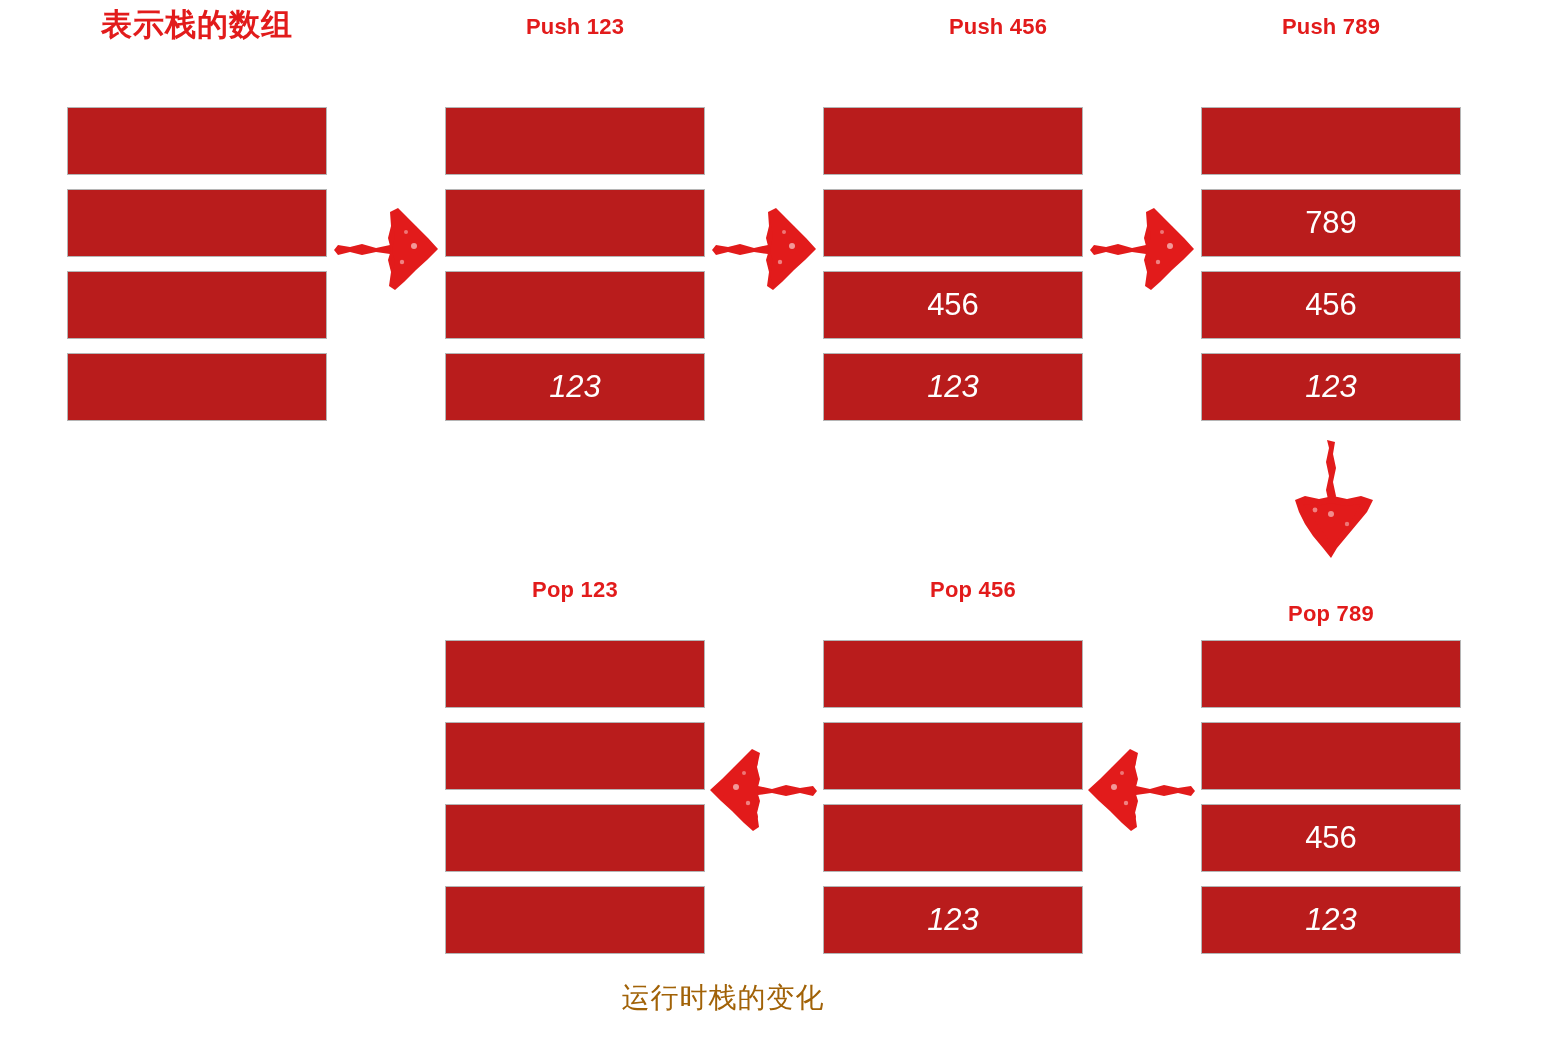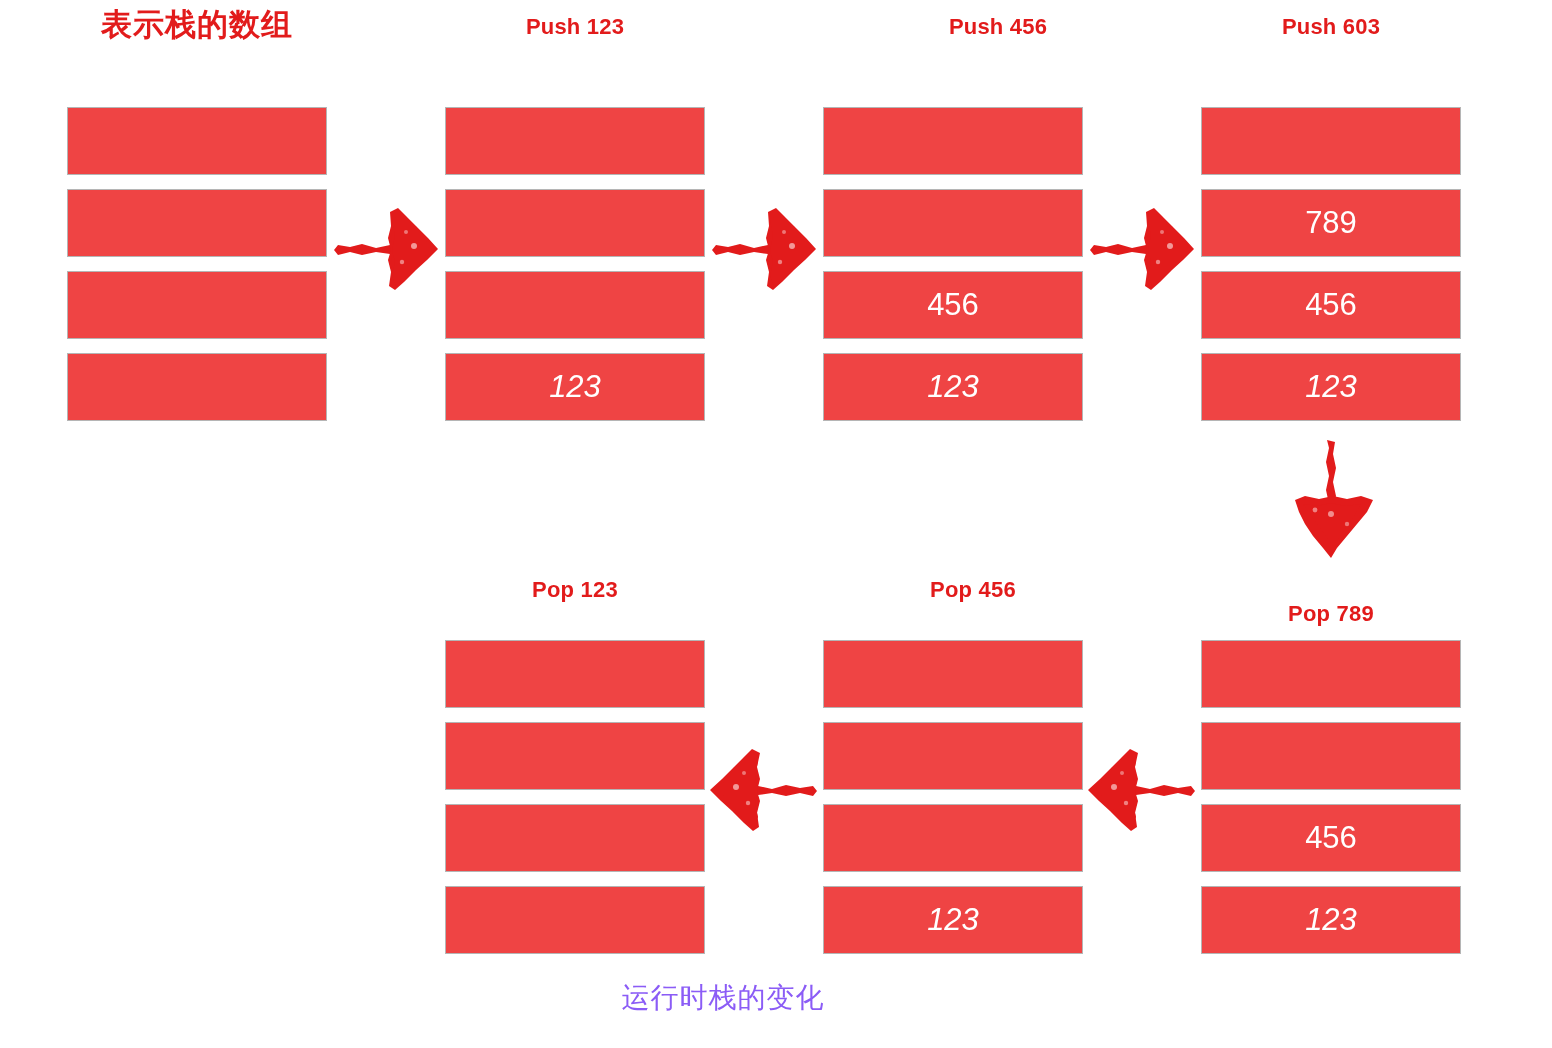--- a/index.html
+++ b/index.html
@@ -42,36 +42,36 @@
 
   
   .stack {
     position: absolute;
     width: 260px;
   }
   .cell {
     width: 260px;
     height: 68px;
     box-sizing: border-box;
-    background: #ef4444;
+    background: #b91c1c;
     border: 1px solid #b5b5b5;
     color: #ffffff;
     font-size: 31px;
     line-height: 66px;
     text-align: center;
     margin-bottom: 14px;
     overflow: hidden;
   }
   .cell:last-child { margin-bottom: 0; font-style: italic; }
   .cell.empty { color: transparent; }
 
   
   .caption {
     position: absolute;
-    color: #8b5cf6;
+    color: #a16207;
     font-size: 28px;
     line-height: 34px;
     white-space: nowrap;
     transform: translateX(-50%);
     letter-spacing: 1px;
   }
 
   
   .arrow {
     position: absolute;
@@ -79,21 +79,21 @@
   .arrow svg { display: block; }
 </style>
 </head>
 <body>
 
 <div class="canvas">
 
   <div class="col-title cjk" style="left:193px; top:8px;">表示栈的数组</div>
   <div class="col-title" style="left:571px; top:10px;">Push 123</div>
   <div class="col-title" style="left:949px; top:10px;margin-left:45px;">Push 456</div>
-  <div class="col-title" style="left:1327px; top:10px;">Push 603</div>
+  <div class="col-title" style="left:1327px; top:10px;">Push 789</div>
 
   <div class="stack" style="left:63px; top:107px;">
     <div class="cell empty"></div>
     <div class="cell empty"></div>
     <div class="cell empty"></div>
     <div class="cell empty"></div>
   </div>
 
   <div class="stack" style="left:441px; top:107px;">
     <div class="cell"></div>

